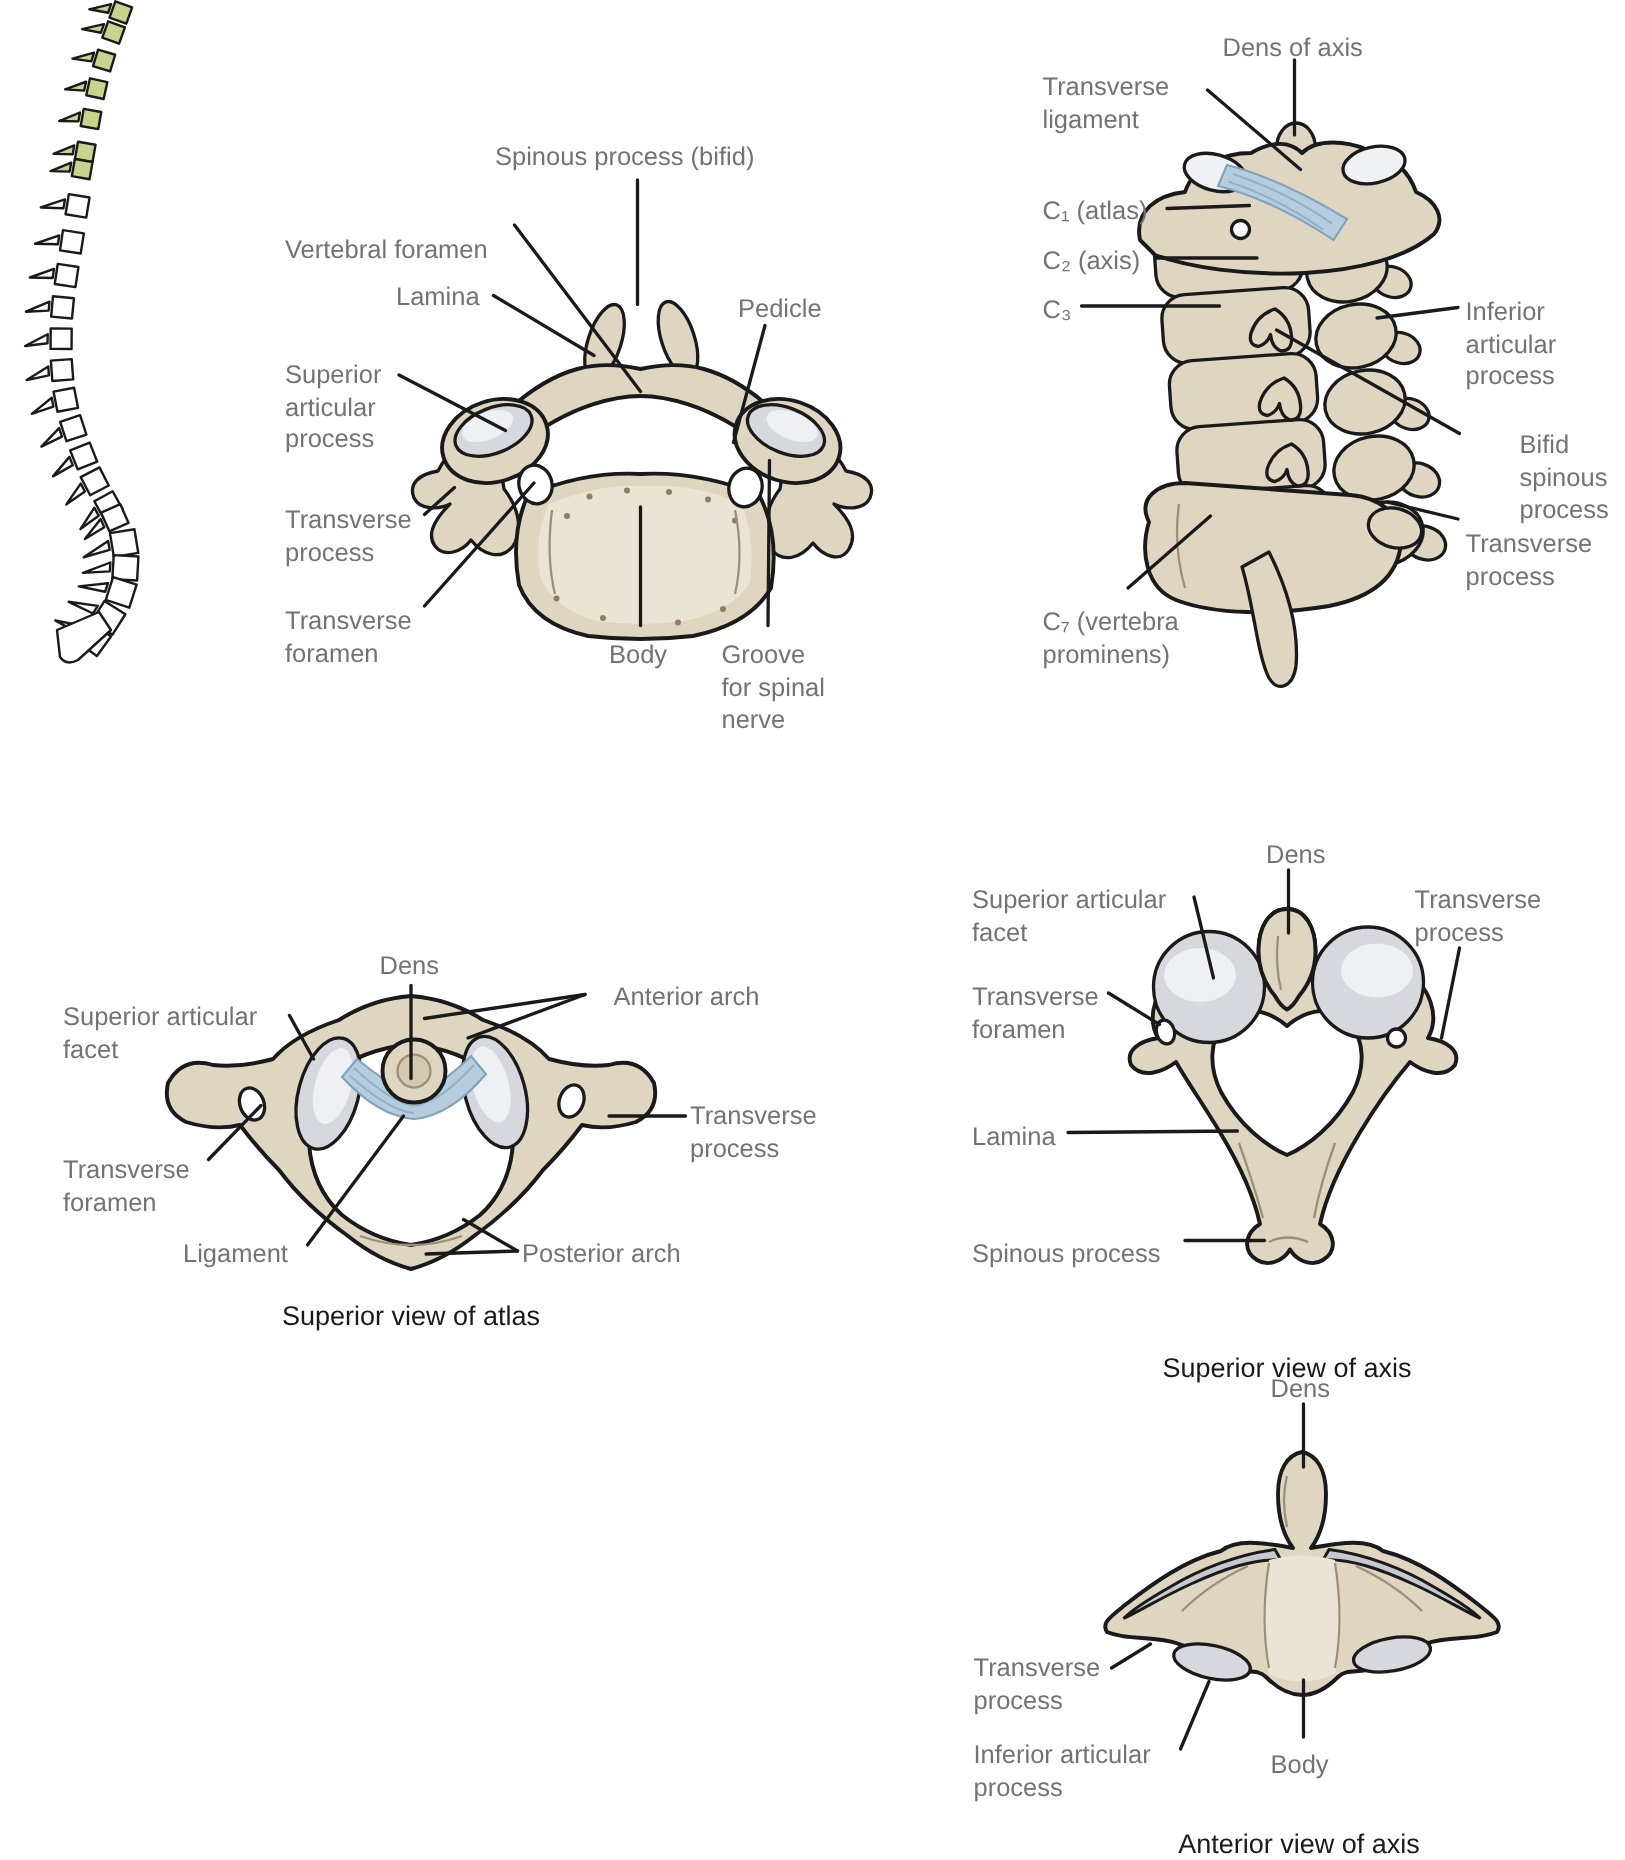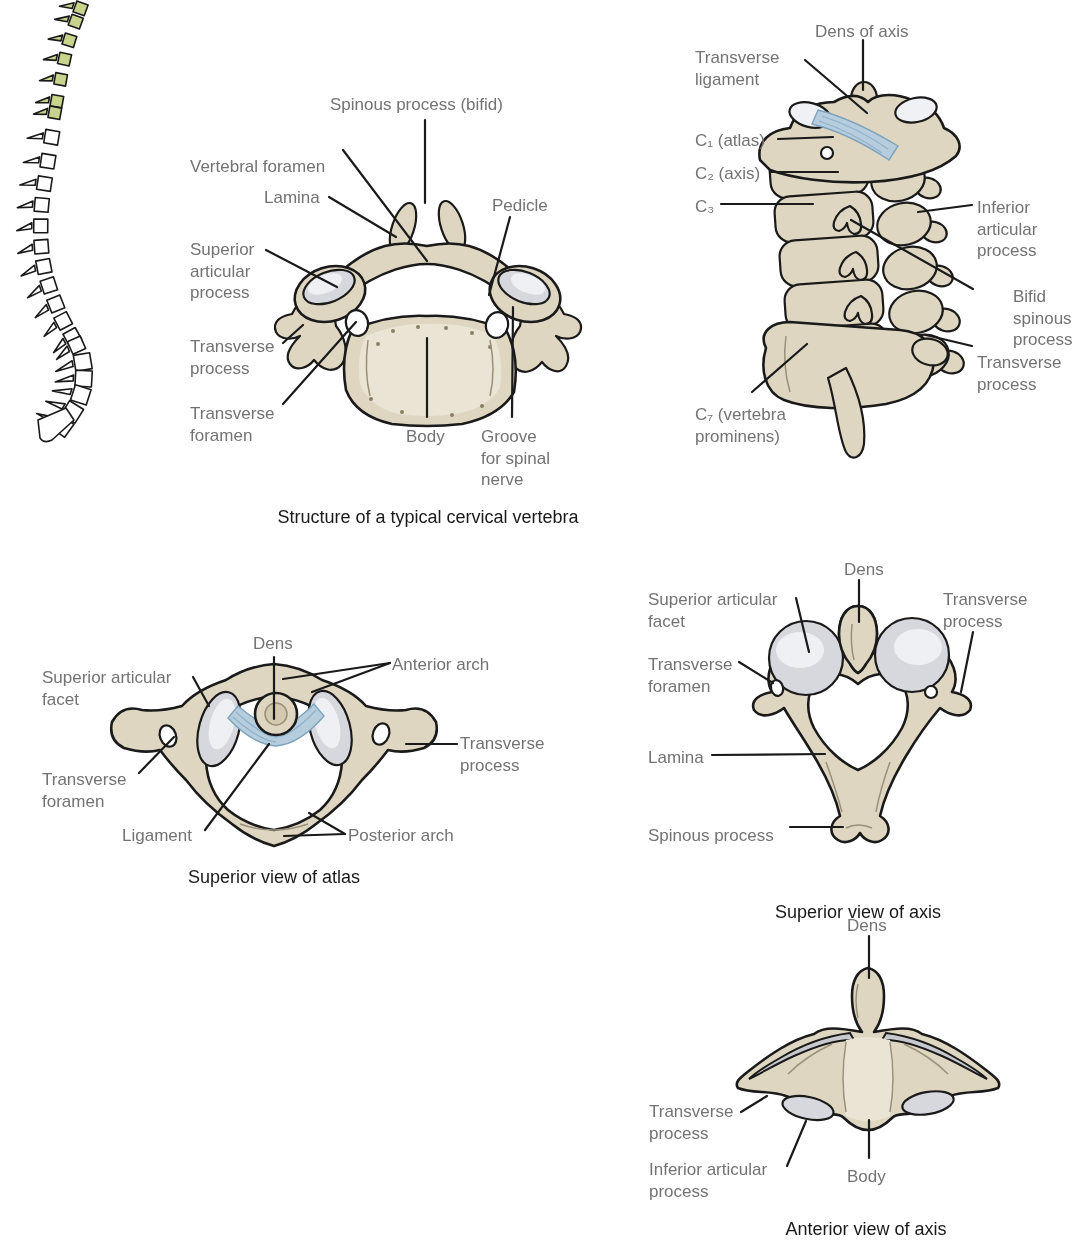--- a/index.html
+++ b/index.html
@@ -317,38 +317,37 @@
 articular
 process</div>
     <div class="label" style="left: 190px; top: 336px;">Transverse
 process</div>
     <div class="label" style="left: 190px; top: 403px;">Transverse
 foramen</div>
     <div class="label" style="left: 406px; top: 426px;">Body</div>
     <div class="label" style="left: 481px; top: 426px;">Groove
 for spinal
 nerve</div>
-    <div class="caption" style="left: 428px; top: 507px;">Structure of a typical cervical vertebra</div>
     <div class="label" style="left: 815px; top: 21px;">Dens of axis</div>
     <div class="label" style="left: 695px; top: 47px;">Transverse
 ligament</div>
     <div class="label" style="left: 695px; top: 130px;">C₁ (atlas)</div>
     <div class="label" style="left: 695px; top: 163px;">C₂ (axis)</div>
     <div class="label" style="left: 695px; top: 196px;">C₃</div>
     <div class="label" style="left: 977px; top: 197px;">Inferior
 articular
 process</div>
     <div class="label" style="left: 977px; top: 286px; margin-left: 36px;">Bifid spinous
 process</div>
     <div class="label" style="left: 977px; top: 352px;">Transverse
 process</div>
     <div class="label" style="left: 695px; top: 404px;">C₇ (vertebra
 prominens)</div>
     <div class="label" style="left: 253px; top: 633px;">Dens</div>
-    <div class="label" style="left: 392px; top: 654px; text-align: right;">Anterior arch</div>
+    <div class="label" style="left: 409px; top: 654px; text-align: right;">Anterior arch</div>
     <div class="label" style="left: 42px; top: 667px;">Superior articular
 facet</div>
     <div class="label" style="left: 460px; top: 733px;">Transverse
 process</div>
     <div class="label" style="left: 42px; top: 769px;">Transverse
 foramen</div>
     <div class="label" style="left: 122px; top: 825px;">Ligament</div>
     <div class="label" style="left: 348px; top: 825px;">Posterior arch</div>
     <div class="caption" style="left: 274px; top: 867px;">Superior view of atlas</div>
     <div class="label" style="left: 844px; top: 559px;">Dens</div>

